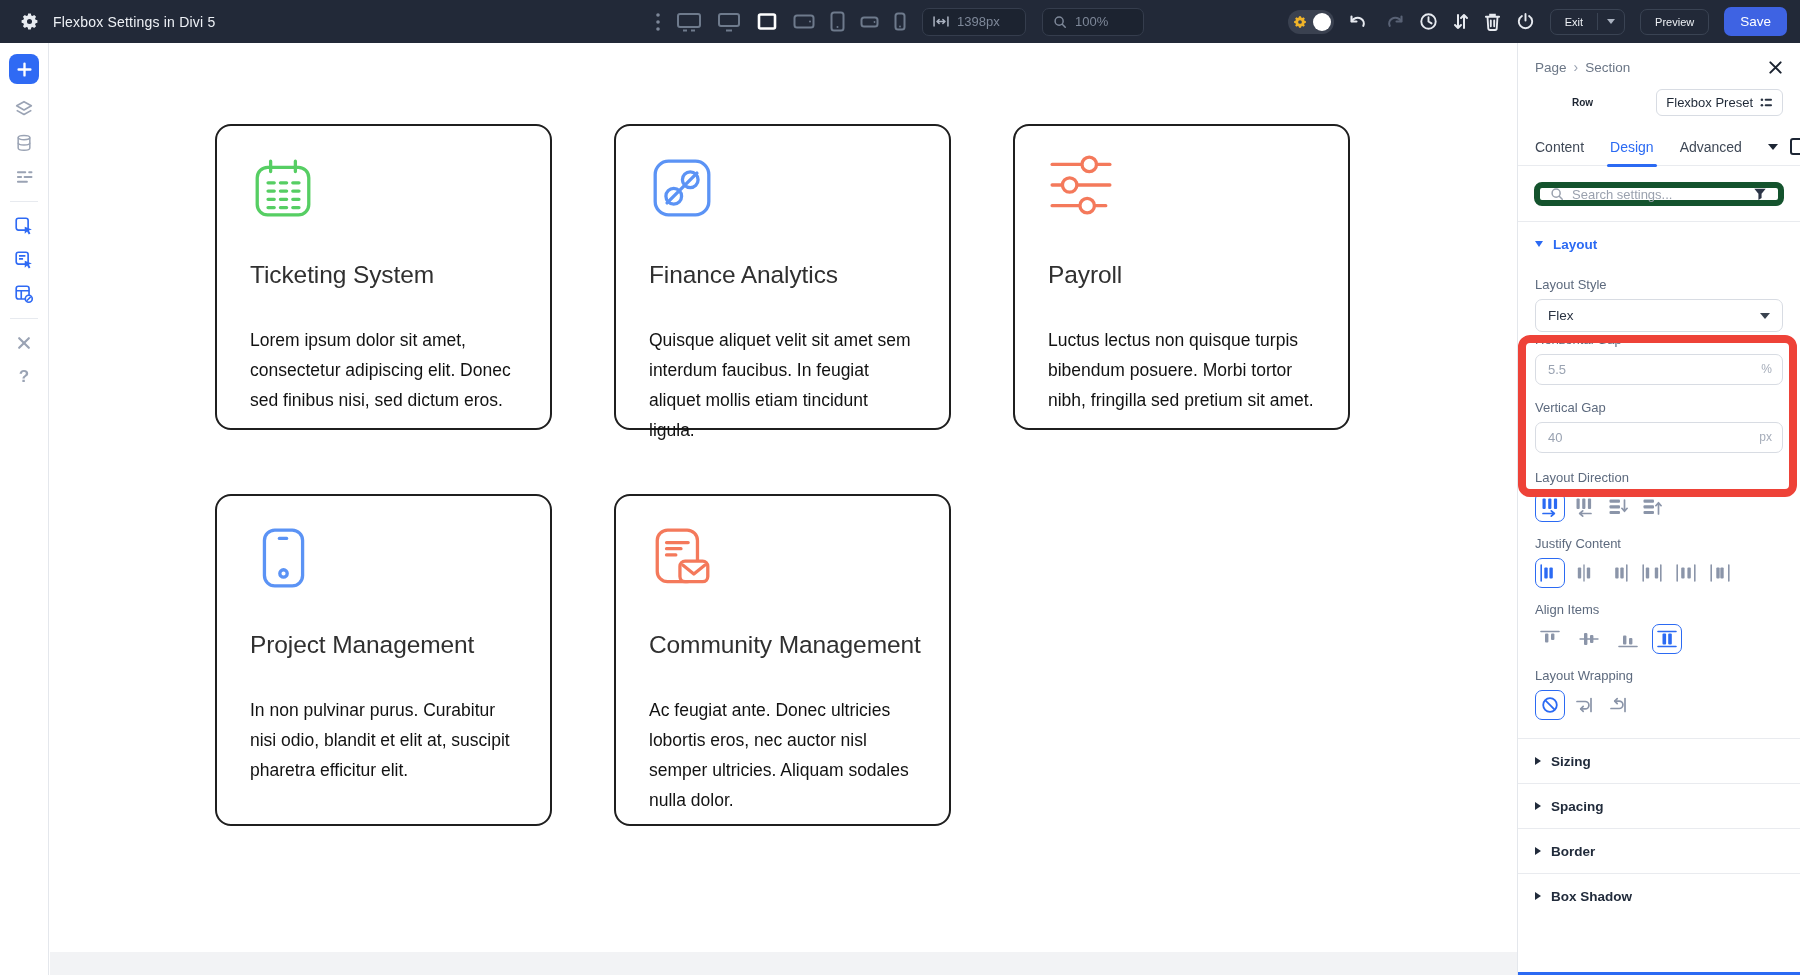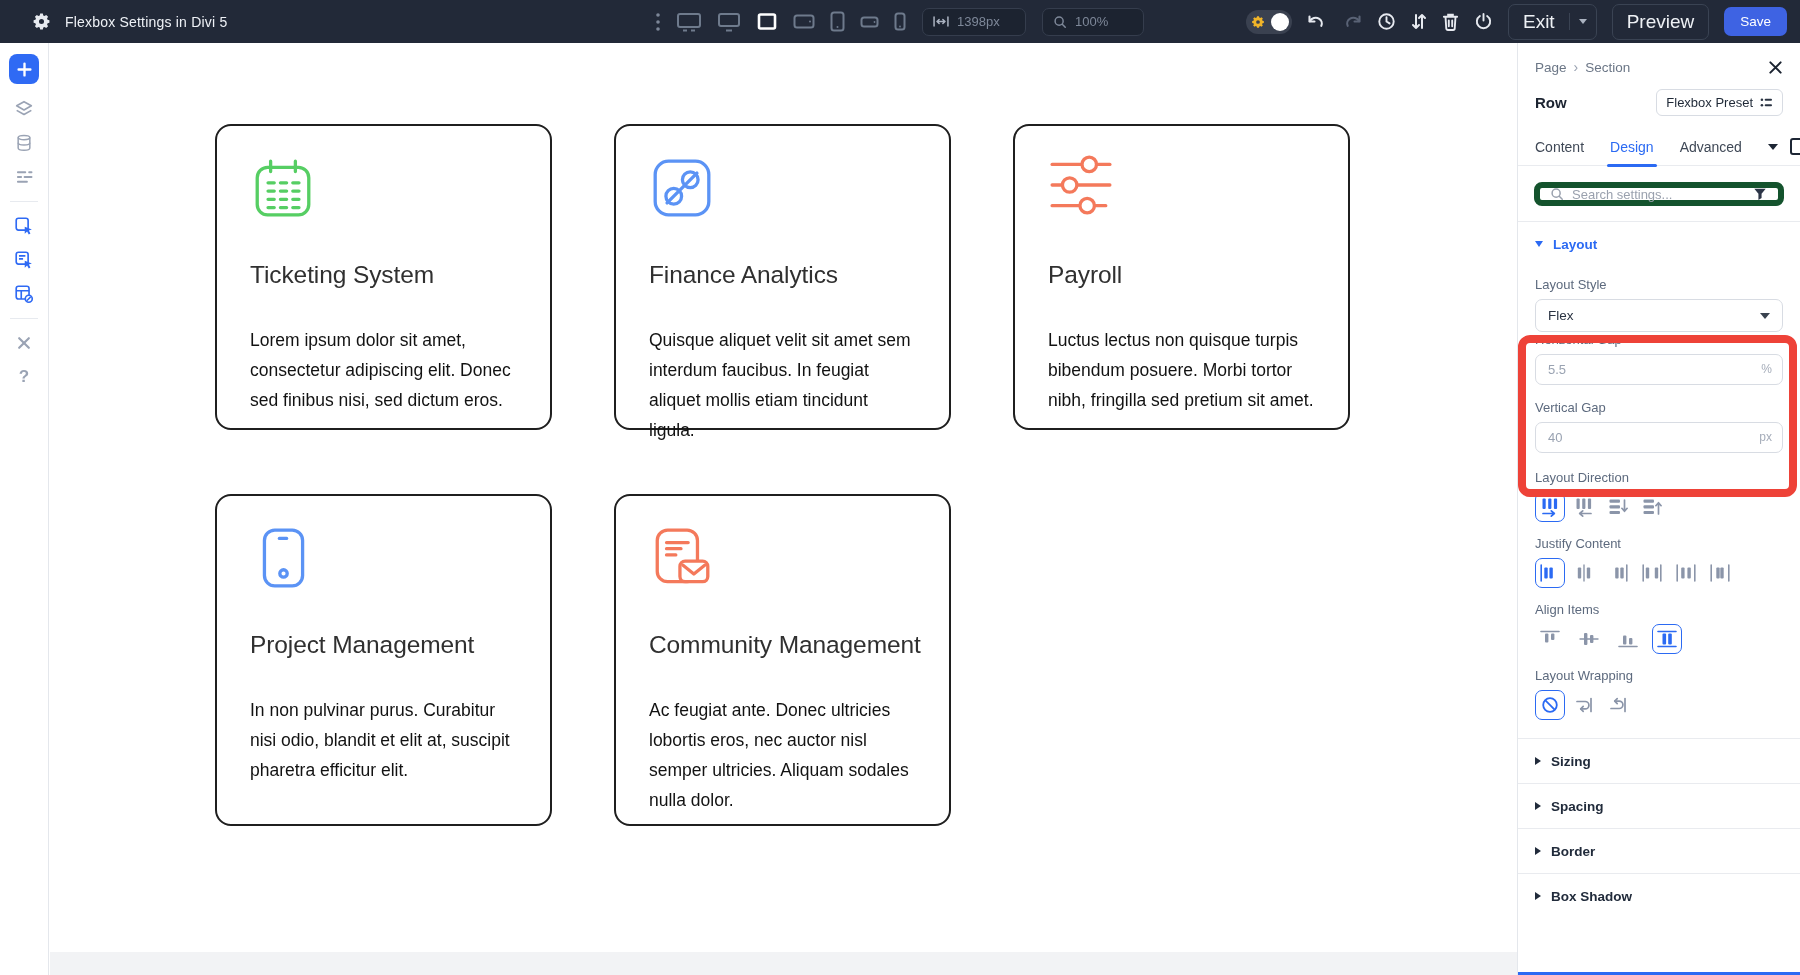--- a/index.html
+++ b/index.html
@@ -2,35 +2,35 @@
 <html><head>
 <meta charset="utf-8">
 <style>
   * { box-sizing: border-box; margin: 0; padding: 0; }
   html,body { width:1800px; height:975px; }
   body { font-family:"Liberation Sans", sans-serif; background:#fff; overflow:hidden; }
   .app { position:relative; width:1800px; height:975px; overflow:hidden; }
 
   
   .topbar { position:absolute; top:0; left:0; width:1800px; height:43px; background:#222938; display:flex; align-items:center; z-index:40; }
-  .tb-left { display:flex; align-items:center; gap:14px; padding-left:32px; }
+  .tb-left { display:flex; align-items:center; gap:14px; padding-left:20px; }
   .tb-title { color:#eef1f6; font-size:14px; font-weight:500; letter-spacing:.2px; }
   .tb-center { position:absolute; left:50%; transform:translateX(-50%); display:flex; align-items:center; gap:16px; }
   .device-group { display:flex; align-items:center; gap:15px; }
   .tb-iconbtn { display:flex; align-items:center; justify-content:center; color:#6e7a8c; background:none; border:none; cursor:pointer; }
   .tb-iconbtn.active { color:#ffffff; }
   .tb-input { display:flex; align-items:center; gap:8px; height:28px; padding:0 10px; border:1px solid #353d4d; border-radius:7px; background:#1c2330; color:#7e8899; font-size:13px; min-width:92px; }
   .tb-input input { background:transparent; border:none; outline:none; color:#7e8899; font-size:13px; width:58px; font-family:"Liberation Sans", sans-serif; }
   .tb-right { position:absolute; right:13px; display:flex; align-items:center; gap:15px; }
   .toggle { position:relative; width:46px; height:24px; border-radius:12px; background:#3a4150; cursor:pointer; flex:none; }
   .toggle .gear-y { position:absolute; left:5px; top:5px; }
   .toggle .knob { position:absolute; right:3px; top:3px; width:18px; height:18px; border-radius:50%; background:#fff; }
   .tb-action { color:#e7eaf0; }
   .tb-action.dim { color:#596275; }
-  .tb-btn { display:flex; align-items:center; border:1px solid #3a4353; border-radius:7px; color:#eef1f5; font-size:19px; background:transparent; cursor:pointer; overflow:hidden; }
+  .tb-btn { display:flex; align-items:center; border:1px solid #3a4353; border-radius:7px; color:#eef1f5; font-size:11px; background:transparent; cursor:pointer; overflow:hidden; }
   .tb-btn .lbl { padding:6px 14px; }
   .exit-caret { padding:6px 9px; border-left:1px solid #3a4353; display:flex; align-items:center; }
   .caret-down-sm { width:0; height:0; border-left:4px solid transparent; border-right:4px solid transparent; border-top:5px solid #aab2c0; }
   .tb-save { background:#3e63e3; border:none; border-radius:7px; color:#fff; font-size:13.5px; padding:7px 16px; cursor:pointer; }
 
   
   .sidebar { position:absolute; top:43px; left:0; width:49px; height:932px; background:#fff; border-right:1px solid #e4e7ec; display:flex; flex-direction:column; align-items:center; padding-top:11px; gap:4px; z-index:30; }
   .side-btn { width:34px; height:30px; display:flex; align-items:center; justify-content:center; color:#9aa3b4; cursor:pointer; background:none; border:none; }
   .side-btn.blue { color:#2f6af4; }
   .side-add { width:30px; height:30px; border-radius:8px; background:#2f6af4; color:#fff; display:flex; align-items:center; justify-content:center; margin-bottom:6px; cursor:pointer; border:none; }
@@ -46,21 +46,21 @@
   .card-title { font-size:24.5px; font-weight:500; color:#303030; letter-spacing:-0.1px; white-space:nowrap; margin-bottom:36px; }
   .card-body { font-size:17.5px; color:#121212; line-height:1.72; }
 
   
   .panel { position:absolute; top:43px; right:0; width:283px; height:932px; background:#fff; border-left:1px solid #e4e7ec; z-index:35; }
   .breadcrumb-row { display:flex; align-items:center; gap:7px; padding:16px 17px 8px; font-size:13.5px; color:#6b7686; }
   .crumb { cursor:pointer; }
   .crumb-sep { color:#98a1b0; font-size:14px; }
   .panel-close { margin-left:auto; cursor:pointer; display:flex; }
   .title-row { display:flex; align-items:center; padding:6px 17px 12px; }
-  .el-title { font-size:15px; font-weight:700; color:#1c2431; }
+  .el-title { font-size:10px; font-weight:700; color:#1c2431;margin-left:37px; }
   .preset-btn { margin-left:auto; display:flex; align-items:center; gap:7px; height:27px; padding:0 9px; border:1px solid #d8dce3; border-radius:6px; background:#fff; font-size:13px; color:#1f2937; cursor:pointer; font-family:"Liberation Sans", sans-serif; }
   .tabs-row { display:flex; align-items:center; gap:26px; padding:0 17px; height:38px; border-bottom:1px solid #e9ebef; }
   .tab { height:38px; display:flex; align-items:center; font-size:14px; color:#3f4856; cursor:pointer; position:relative; }
   .tab.active { color:#2b6af3; }
   .tab.active::after { content:""; position:absolute; left:-3px; right:-3px; bottom:-1px; height:3px; background:#2b6af3; border-radius:2px; }
   .tabs-right { margin-left:auto; display:flex; align-items:center; gap:12px; }
   .caret-down-dk { width:0; height:0; border-left:5px solid transparent; border-right:5px solid transparent; border-top:6px solid #1d2634; cursor:pointer; }
   .square-outline { width:17px; height:17px; border:2px solid #1d2634; border-radius:3px; cursor:pointer; }
   .search-wrap { padding:16px 16px 15px; }
   .search-box { position:relative; height:24px; border:6px solid #14532d; border-radius:8px; display:flex; align-items:center; }

